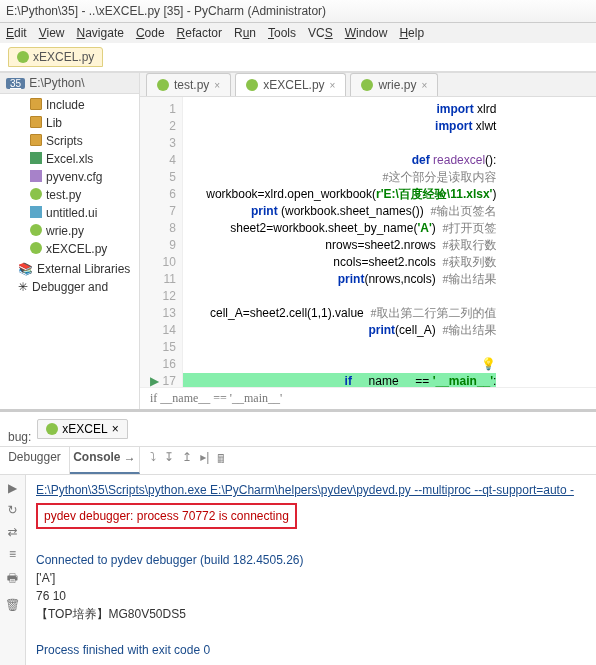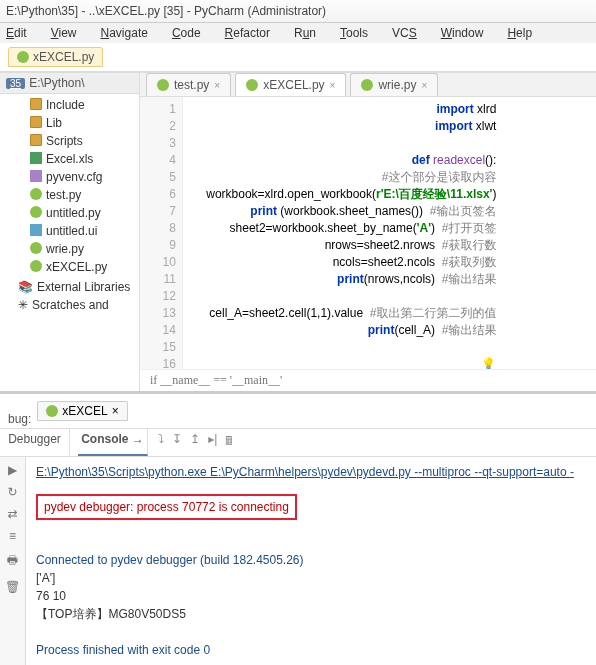--- a/index.html
+++ b/index.html
@@ -1,18 +1,18 @@
 <!DOCTYPE html>
 <html><head>
 <meta charset="utf-8">
 <style>
 * { margin: 0; padding: 0; box-sizing: border-box; font-family: "Segoe UI", Tahoma, sans-serif; font-size: 12px; }
 body { background: #f2f2f2; width: 596px; height: 665px; overflow: hidden; display: flex; flex-direction: column; }
 .titlebar { background: linear-gradient(#fdfdfd,#f3f3f3); border-bottom: 1px solid #ccc; padding: 4px 6px; color: #444; }
-.menubar { background: #f2f2f2; padding: 3px 6px; color: #333; display: flex; gap: 24px; }
+.menubar { background: #f2f2f2; padding: 3px 6px; color: #333; display: flex; gap: 12px; }
 .menubar span { cursor: default; }
 .menubar span u { text-decoration: underline; }
 .breadcrumb { background: #fff; border-bottom: 1px solid #ddd; padding: 4px 8px; display: flex; align-items: center; gap: 6px; }
 .file-tab { background: #fff5d6; border: 1px solid #e0d080; border-radius: 3px 3px 0 0; padding: 2px 8px; display: inline-flex; align-items: center; gap: 4px; color: #555; }
 .main { display: flex; flex: 1; min-height: 0; border-top: 1px solid #ddd; }
 .sidebar { width: 140px; background: #fff; border-right: 1px solid #ddd; overflow: hidden; }
 .sidebar .hdr { background: #eee; padding: 3px 6px; color: #555; border-bottom: 1px solid #ddd; display: flex; align-items: center; gap: 4px;}
 .sidebar .hdr .num { background:#5b7da3;color:#fff;border-radius:2px;padding:0 4px;font-size:10px;text-decoration:underline;}
 .tree { padding: 2px 0; }
 .tree-item { padding: 2px 6px 2px 18px; color: #333; display: flex; gap: 4px; white-space: nowrap; overflow: hidden; }
@@ -31,37 +31,37 @@
 .editor { flex: 1; display: flex; overflow: auto; }
 .gutter { background: #f7f7f7; color: #aaa; text-align: right; padding: 4px 6px 4px 10px; font-family: Consolas, monospace; user-select: none; border-right:1px solid #eee;}
 .gutter div { height: 17px; line-height: 17px; }
 .gutter .run { color:#4a9d5f;}
 .code { padding: 4px 0 4px 10px; font-family: Consolas, monospace; white-space: pre; text-align: right; }
 .code .line { height: 17px; line-height: 17px; }
 .code .hl { background: #86efac; display:block; margin-left:-10px;padding-left:10px;}
 .kw { color: #0033b3; font-weight: bold; }
 .fn { color: #7a3e9d; }
 .str { color: #008000; font-weight: bold; }
-.cm { color: #808080; }
+.cm { color: #808080; font-family: Liberation Serif, serif; }
 .id { color: #000; }
 .bulb { color:#e0b000;}
 .crumb2 { padding: 3px 10px; color: #777; background: #fff; border-top: 1px solid #eee; font-family:Liberation Serif, serif;}
 .bottom { border-top: 3px solid #ccc; background: #fff; display: flex; flex-direction: column; }
 .bottom-tabs { display: flex; align-items:center; padding:2px 8px; gap:6px; border-bottom:1px solid #ddd;}
 .bottom-tabs .lbl { color:#555;margin-top:16px;}
 .bottom-tabs .tab { padding:2px 8px; border:1px solid #ccc; border-radius:2px 2px 0 0; background:#f7f7f7; display:flex;align-items:center;gap:4px;}
 .bottom-sub { display:flex; border-bottom:1px solid #ddd;}
 .bottom-sub .side{ width:70px; text-align:center; padding:3px 0; color:#555; border-right:1px solid #ddd;}
-.bottom-sub .side.active{ border-bottom:2px solid #5b7da3; font-weight:bold;margin-left:8px;}
+.bottom-sub .side.active{ border-bottom:2px solid #5b7da3; font-weight:bold;}
 .bottom-sub .tools{ flex:1; display:flex; gap:8px; padding:3px 10px; color:#888;}
 .console-wrap{display:flex; flex:1;}
 .console-tools{width:26px; background:#f7f7f7; border-right:1px solid #ddd; display:flex;flex-direction:column;align-items:center;gap:8px;padding:6px 0;color:#777;}
 .console { flex:1; padding: 6px 10px; font-family: Consolas, monospace; color: #333; overflow:auto;}
 .console .link { color: #1a4b8b; text-decoration: underline; }
-.console .redbox { border: 2px solid #d23; padding: 2px 6px; display: inline-block; color: #b00; margin:13px 0;}
+.console .redbox { border: 2px solid #d23; padding: 2px 6px; display: inline-block; color: #b00; margin:4px 0;}
 .console .blue { color: #1a4b8b; }
 .console div { line-height: 18px; white-space: pre-wrap;}
 </style>
 </head>
 <body>
 
 <div class="titlebar">E:\Python\35] - ..\xEXCEL.py [35] - PyCharm (Administrator)</div>
 
 <div class="menubar">
   <span><u>E</u>dit</span>
@@ -108,43 +108,39 @@
         </div>
         <div class="tree-item child">
           <span class="ficon cfg"></span>
           <span>pyvenv.cfg</span>
         </div>
         <div class="tree-item child">
           <span class="ficon py"></span>
           <span>test.py</span>
         </div>
         <div class="tree-item child">
-          <span class="ficon py"></span>
-          <span>untitled.py</span>
-        </div>
-        <div class="tree-item child">
           <span class="ficon ui"></span>
           <span>untitled.ui</span>
         </div>
         <div class="tree-item child">
           <span class="ficon py"></span>
           <span>wrie.py</span>
         </div>
         <div class="tree-item child">
           <span class="ficon py"></span>
           <span>xEXCEL.py</span>
         </div>
       </div>
     <div class="tree-item">
       <span>📚</span>
       <span>External Libraries</span>
     </div>
     <div class="tree-item">
       <span>✳</span>
-      <span>Scratches and</span>
+      <span>Debugger and</span>
     </div>
   </div>
 
   <div class="editor-pane">
     <div class="editor-tabs" id="etabs">
         <div class="editor-tab">
           <span class="ficon py"></span>
           <span>test.py</span>
           <span class="x">×</span>
         </div>

